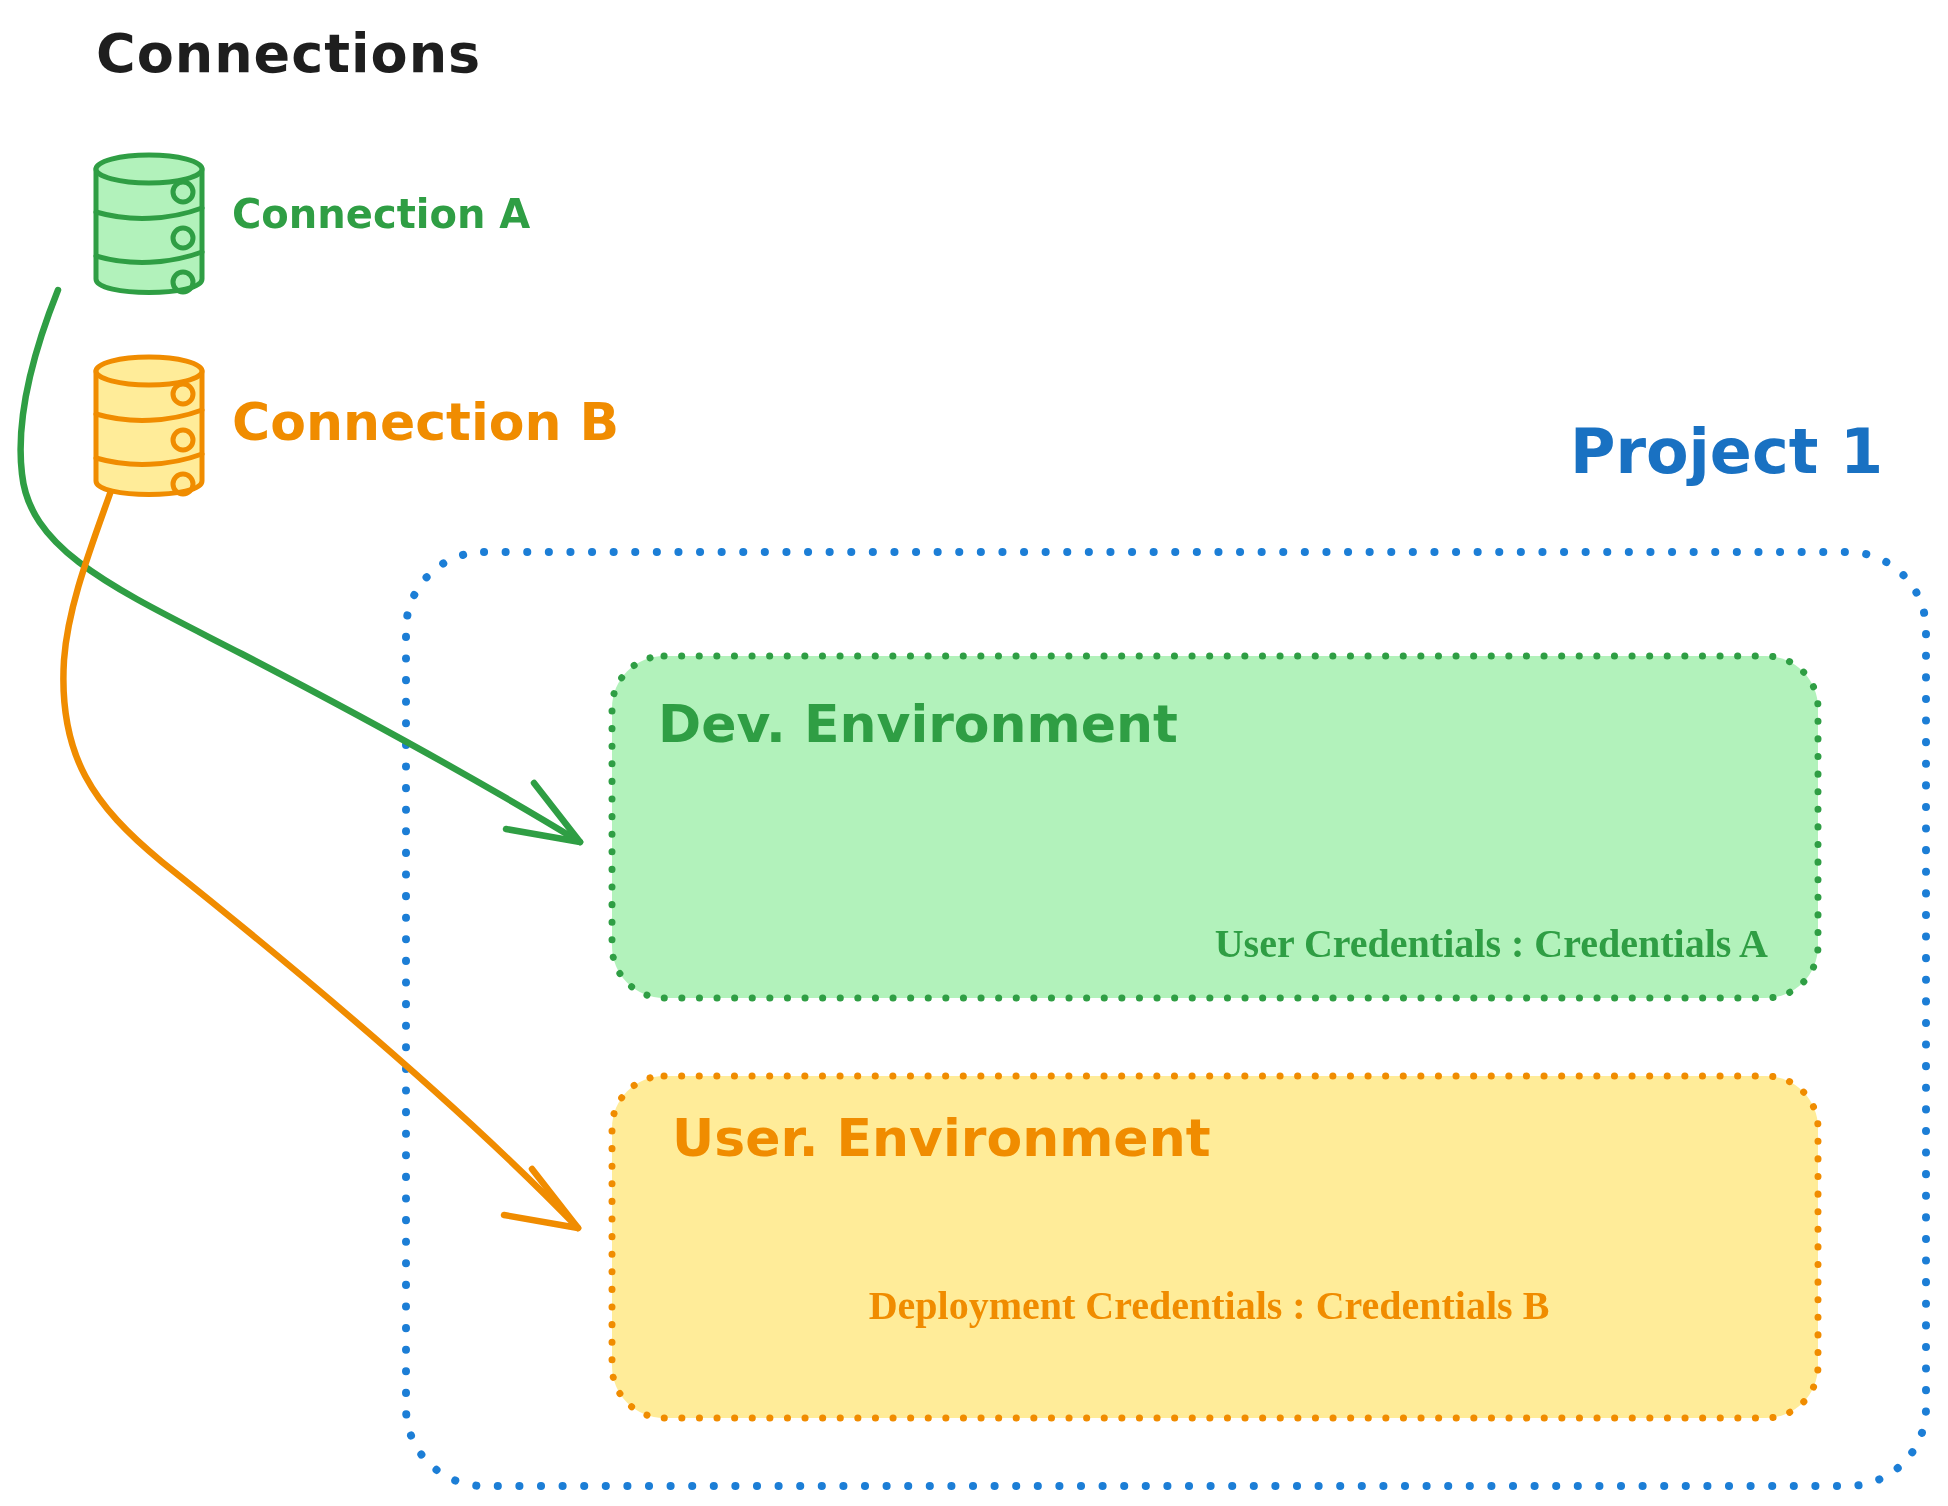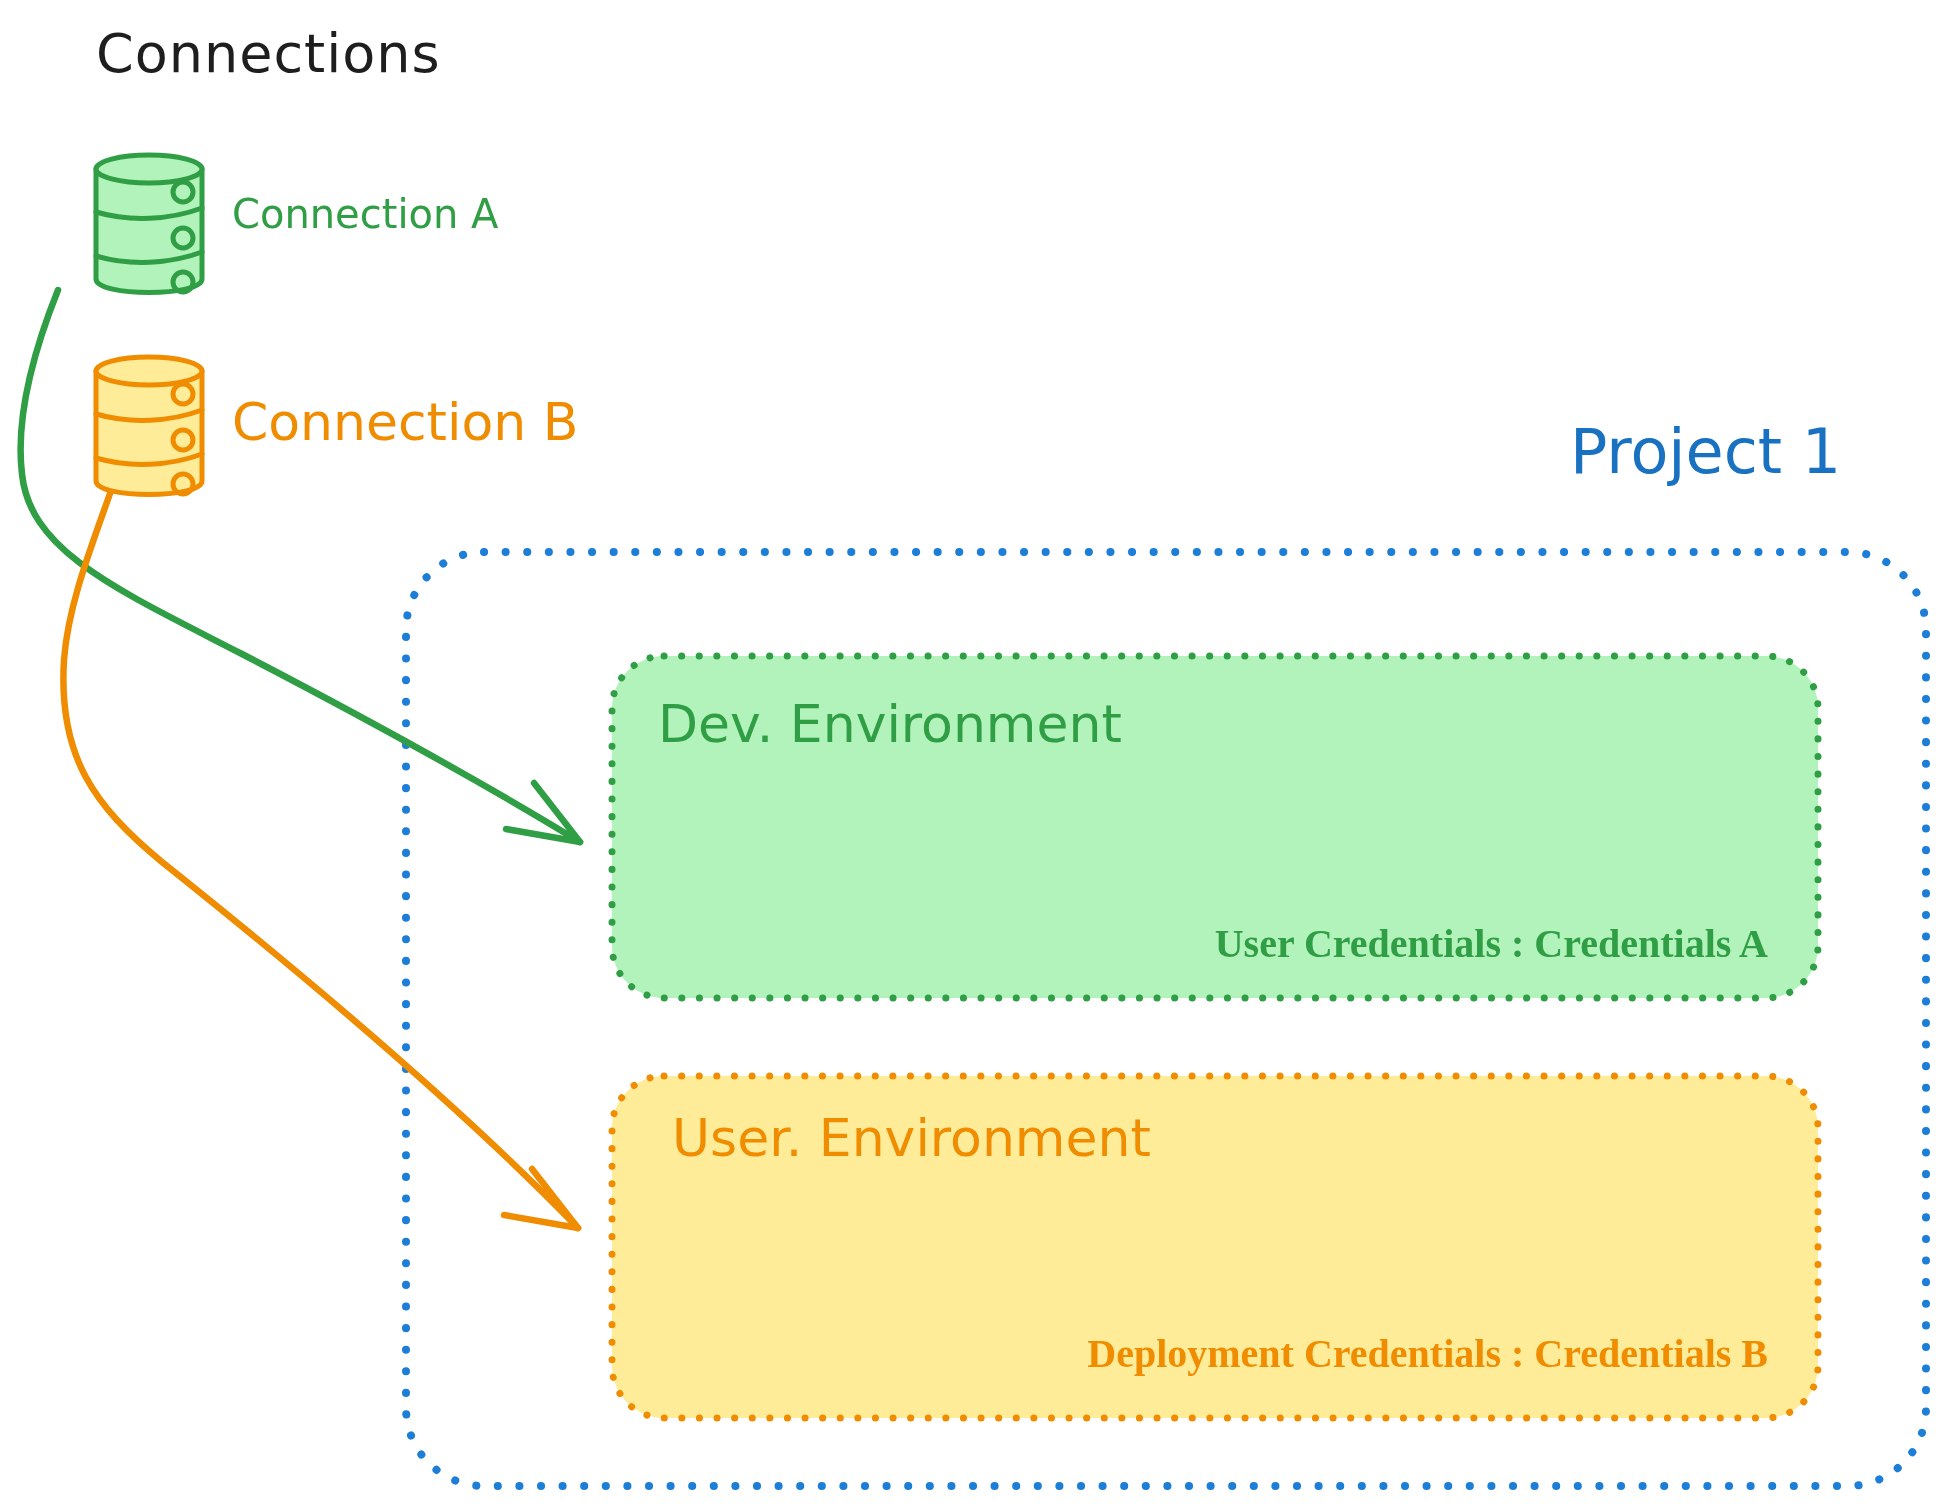--- a/index.html
+++ b/index.html
@@ -4,35 +4,35 @@
 <style>
   html,body{margin:0;padding:0;background:#ffffff;}
   .canvas{
     position:relative;
     width:1948px;height:1506px;
     background:#ffffff;
     overflow:hidden;
     font-family:"DejaVu Sans",sans-serif;
   }
   .layer{position:absolute;left:0;top:0;width:1948px;height:1506px;}
-  .txt{position:absolute;font-weight:400;white-space:nowrap;line-height:1.1;}
+  .txt{position:absolute;font-weight:700;white-space:nowrap;line-height:1.1;}
   .title{left:96px;top:24px;font-size:54px;color:var(--ink);letter-spacing:1px;}
   .conn-a{left:232px;top:192px;font-size:40px;color:var(--green);}
   .conn-b{left:232px;top:394px;font-size:52px;color:var(--orange);}
   .proj{left:1538px;top:418px;font-size:62px;color:var(--blue-text);margin-left:32px;}
   .env-title{font-size:52px;}
   .env-title.dev{left:658px;top:696px;color:var(--green);}
   .env-title.prod{left:672px;top:1110px;color:var(--orange);}
   .cred{
     left:650px;width:1118px;text-align:right;
     font-family:Liberation Serif, serif;
     font-weight:700;font-size:40px;
   }
   .cred.dev{top:922px;color:var(--green);}
-  .cred.prod{top:1332px;color:var(--orange);}
+  .cred.prod{top:1284px;color:var(--orange);text-align:center;}
   .db-a{color:var(--green);--dbfill:var(--green-fill);}
   .db-b{color:var(--orange);--dbfill:var(--orange-fill);}
 </style>
 </head>
 <body>
 
 <div class="canvas">
 
   <svg class="layer" viewBox="0 0 1948 1506" xmlns="http://www.w3.org/2000/svg">
     <defs>

